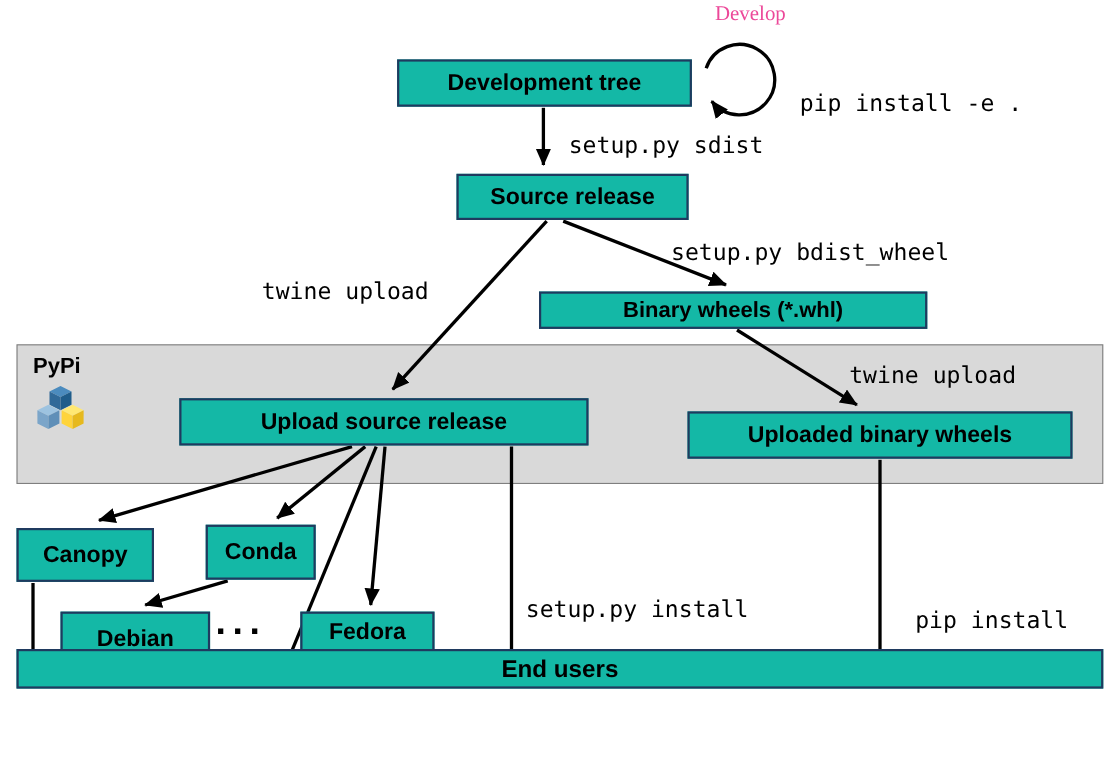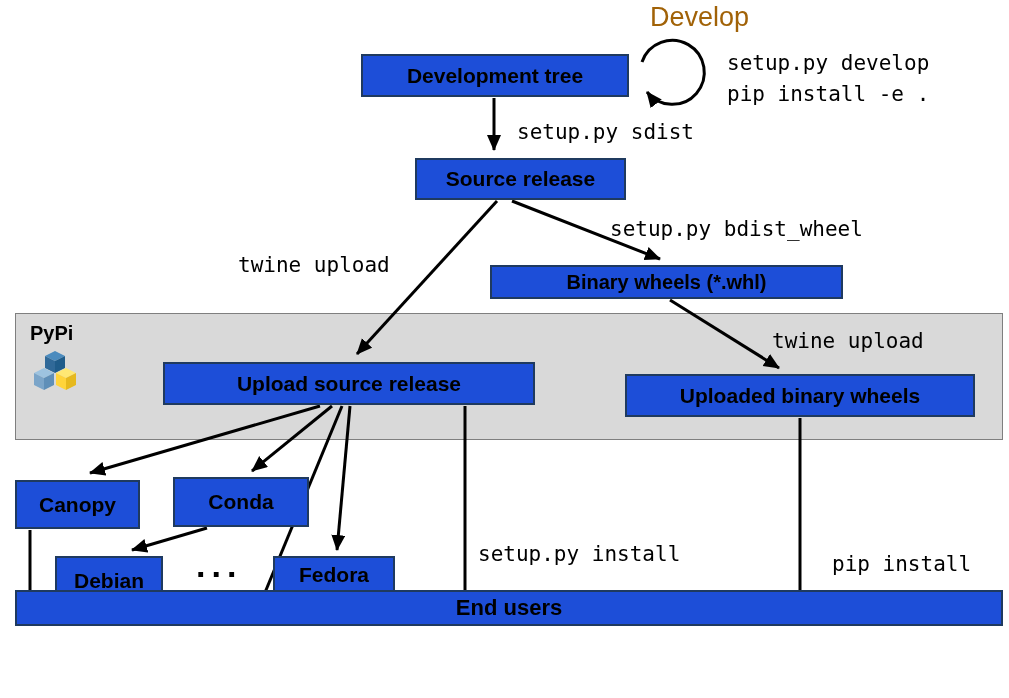--- a/index.html
+++ b/index.html
@@ -12,21 +12,21 @@
     overflow:hidden;
   }
   #arrow-layer{
     position:absolute;
     left:0;top:0;
     width:1009px;height:698px;
     z-index:2;
   }
   .node{
     position:absolute;
-    background:#1d4ed8;
+    background:#14b8a6;
     border:2px solid #1f3a5f;
     display:flex;
     align-items:center;
     justify-content:center;
     font-weight:bold;
     font-size:21px;
     color:#000000;
     box-sizing:border-box;
     z-index:3;
     text-align:center;
@@ -54,43 +54,43 @@
   .code-label{
     position:absolute;
     font-family:"DejaVu Sans Mono","Liberation Mono",monospace;
     font-size:21px;
     color:#000000;
     white-space:pre;
     z-index:4;
   }
   .plain-label{
     position:absolute;
-    font-family:Liberation Sans, sans-serif;
-    font-size:27px;
-    color:#a16207;
+    font-family:Liberation Serif, serif;
+    font-size:19px;
+    color:#ec4899;
     white-space:pre;
     z-index:4;
   }
   .ellipsis{
     position:absolute;
     left:196px;top:546px;
     font-weight:bold;
     font-size:34px;
     letter-spacing:6px;
     z-index:3;
   }
   
   #n-devtree{left:361px;top:54px;width:268px;height:43px;}
   #n-source{left:391px;top:158px;width:211px;height:42px;margin-left:24px;}
   #n-binwheels{left:490px;top:265px;width:353px;height:34px;font-size:20px;}
   #n-uploadsrc{left:163px;top:362px;width:372px;height:43px;}
   #n-uploadedwheels{left:625px;top:374px;width:350px;height:43px;}
   #n-canopy{left:15px;top:480px;width:125px;height:49px;}
-  #n-conda{left:173px;top:477px;width:136px;height:50px;}
-  #n-debian{left:55px;top:556px;width:108px;height:49px;}
+  #n-conda{left:187px;top:477px;width:100px;height:50px;}
+  #n-debian{left:55px;top:556px;width:136px;height:49px;}
   #n-fedora{left:273px;top:556px;width:122px;height:38px;}
   #n-endusers{left:15px;top:590px;width:988px;height:36px;font-size:22px;}
   
   #l-develop{left:650px;top:2px;}
   #l-developcmds{left:727px;top:48px;line-height:31px;}
   #l-sdist{left:517px;top:120px;}
   #l-bdist{left:610px;top:217px;}
   #l-twine1{left:238px;top:253px;}
   #l-twine2{left:772px;top:329px;}
   #l-setupinstall{left:478px;top:542px;}
@@ -151,21 +151,21 @@
   <div class="node" id="n-uploadedwheels">Uploaded binary wheels</div>
   <div class="node" id="n-canopy">Canopy</div>
   <div class="node" id="n-conda">Conda</div>
   <div class="node" id="n-debian">Debian</div>
   <div class="node" id="n-fedora">Fedora</div>
   <div class="node" id="n-endusers">End users</div>
 
   <div class="ellipsis">...</div>
 
   <div class="plain-label" id="l-develop">Develop</div>
-  <div class="code-label" id="l-developcmds"><span>setup.py develop</span><br><span>pip install -e .</span></div>
+  <div class="code-label" id="l-developcmds"><br><span>pip install -e .</span></div>
   <div class="code-label" id="l-sdist">setup.py sdist</div>
   <div class="code-label" id="l-bdist">setup.py bdist_wheel</div>
   <div class="code-label" id="l-twine1">twine upload</div>
   <div class="code-label" id="l-twine2">twine upload</div>
   <div class="code-label" id="l-setupinstall">setup.py install</div>
   <div class="code-label" id="l-pipinstall">pip install</div>
 
 </div>
 
 </body></html>

